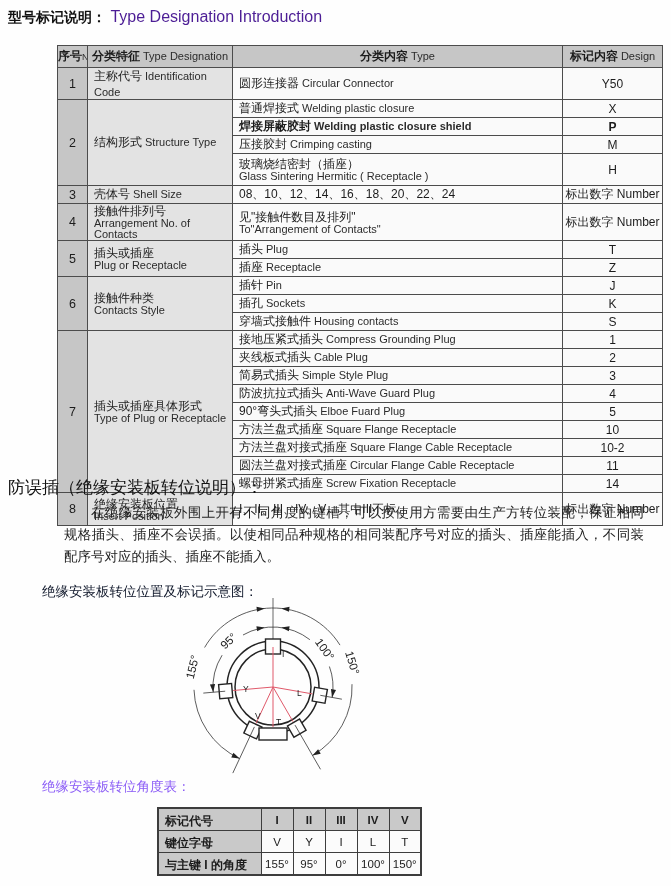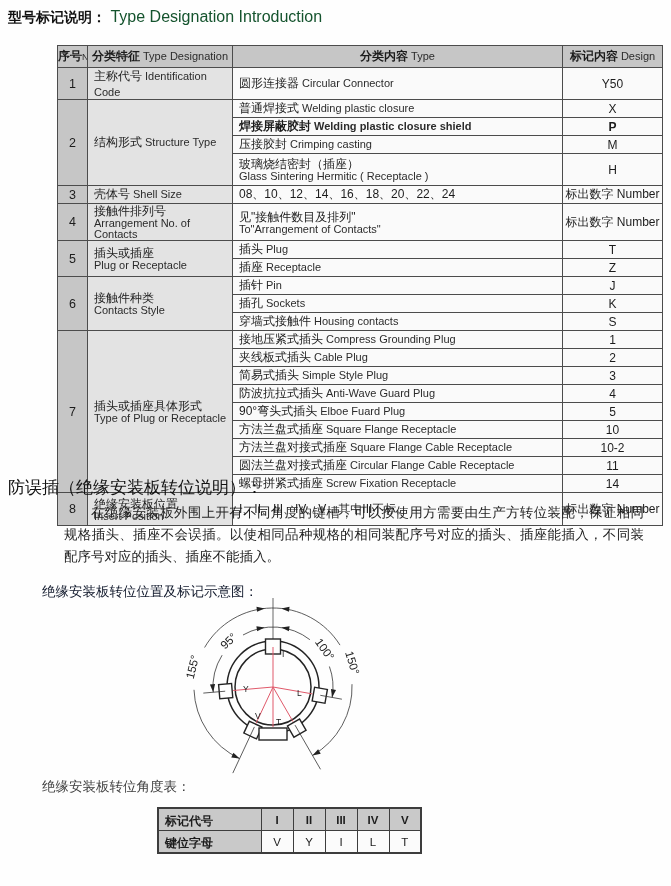--- a/index.html
+++ b/index.html
@@ -3,26 +3,26 @@
 <meta charset="utf-8">
 <style>
   * { margin:0; padding:0; box-sizing:border-box; }
   body { background:#e8e8e8; font-family:"Liberation Sans","DejaVu Sans",sans-serif; }
   .canvas { position:relative; width:671px; height:886px; background:#fefefe; overflow:hidden;
             font-family:"Liberation Sans","DejaVu Sans",sans-serif; color:#1c1c1c; }
 
   
   .doc-title { position:absolute; left:8px; top:8px; white-space:nowrap; }
   .doc-title .cnT { font-size:14px; font-weight:bold; color:#111; }
-  .doc-title .enT { font-size:16px; color:#14532d; }
+  .doc-title .enT { font-size:16px; color:#4c1d95; }
   .sec-head { position:absolute; left:8px; top:476px; font-size:17px; font-weight:normal; color:#111; white-space:nowrap; }
   .para { position:absolute; left:64px; top:502px; width:580px; font-size:13.5px; line-height:22px;
           text-indent:2em; color:#1d1d1d; text-align:justify; }
   .fig-label { position:absolute; left:42px; top:583px; font-size:13.5px; color:#0f172a; white-space:nowrap; }
-  .atable-label { position:absolute; left:42px; top:778px; font-size:13.5px; color:#404040; white-space:nowrap; }
+  .atable-label { position:absolute; left:42px; top:778px; font-size:13.5px; color:#8b5cf6; white-space:nowrap; }
 
   
   .mt-wrap { position:absolute; left:57px; top:45px; }
   table.mt { border-collapse:collapse; table-layout:fixed; width:605px; }
   table.mt th, table.mt td { border:1px solid #4c4c4c; vertical-align:middle; overflow:hidden; }
   table.mt th { background:#c6c6c6; font-weight:bold; font-size:12px; padding:2px 0; white-space:nowrap; }
   table.mt th .en { font-weight:normal; }
   table.mt td.no   { background:#c6c6c6; text-align:center; font-size:12.5px; padding:0; }
   table.mt td.feat { background:#e3e3e3; font-size:12px; padding:0 2px 0 6px; }
   table.mt td.cont { background:#fafafa; font-size:12px; padding:0 2px 0 6px; white-space:nowrap; }
@@ -299,17 +299,25 @@
             <td>V</td>
           </tr>
           <tr style="height: 21px;">
             <th class="lbl">键位字母</th>
             <td>V</td>
             <td>Y</td>
             <td>I</td>
             <td>L</td>
             <td>T</td>
           </tr>
+          <tr style="height: 21px;">
+            <th class="lbl">与主键 I 的角度</th>
+            <td>155°</td>
+            <td>95°</td>
+            <td>0°</td>
+            <td>100°</td>
+            <td>150°</td>
+          </tr>
         </tbody>
       </table>
   </div>
 
 </div>
 
 </body></html>

